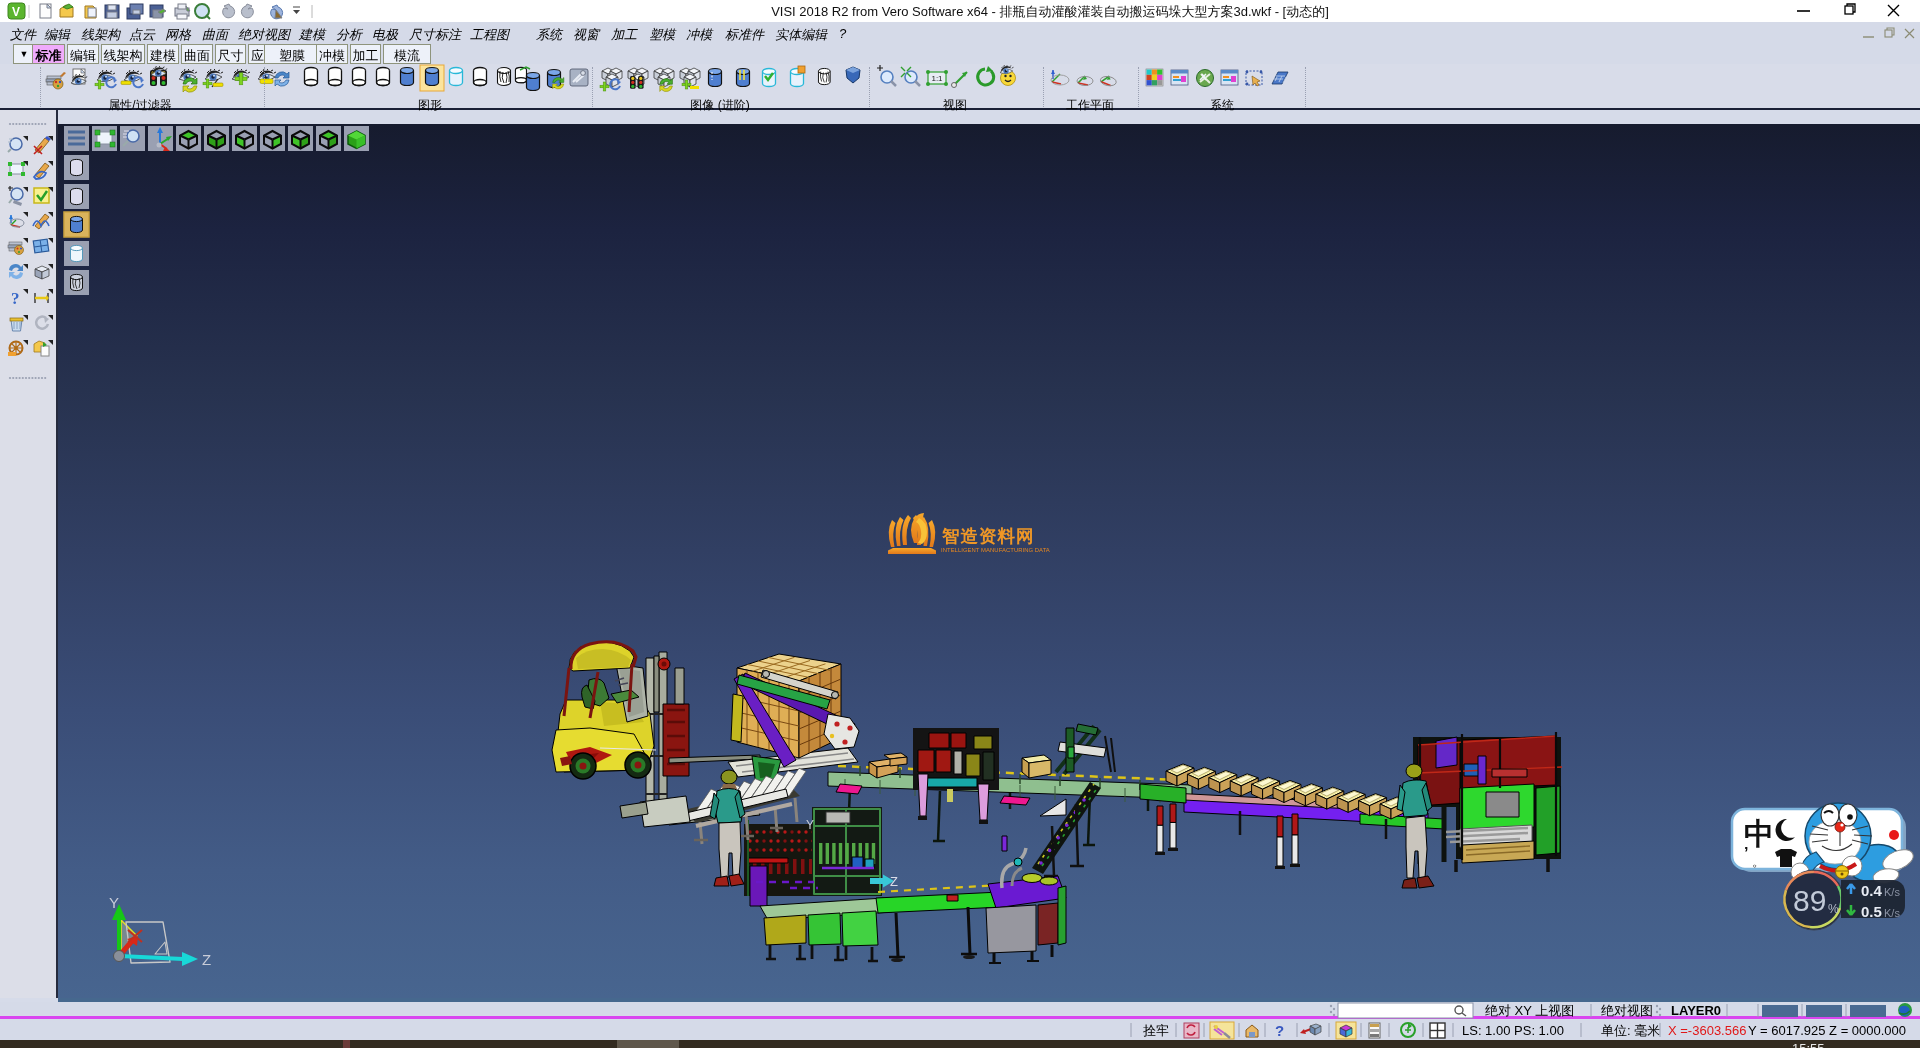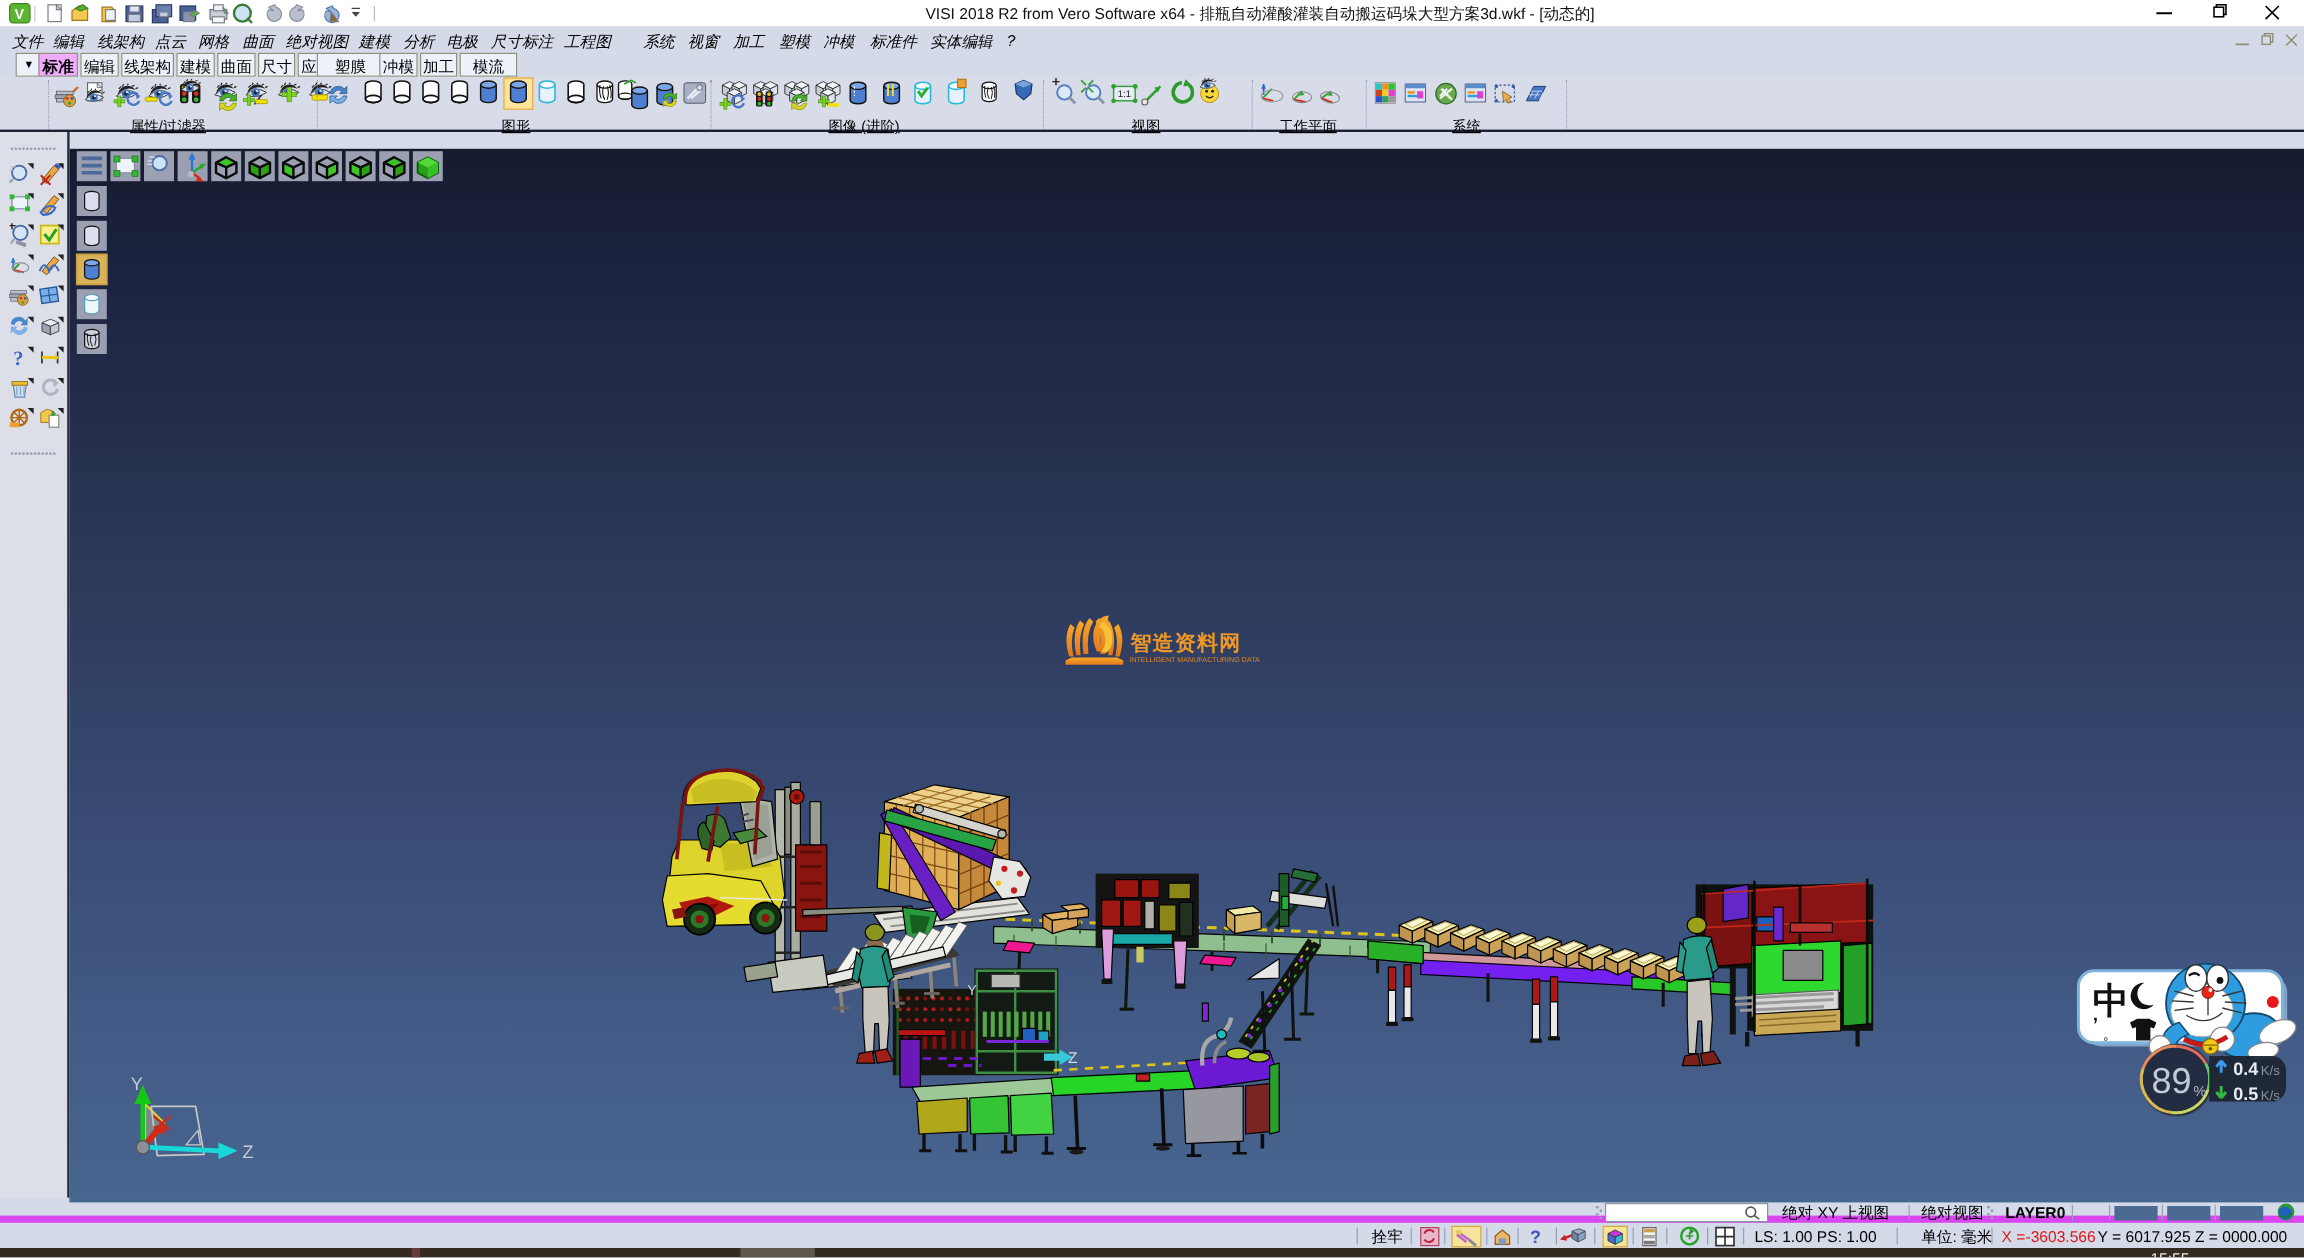--- a/index.html
+++ b/index.html
@@ -11,30 +11,30 @@
 
 #menubar { position:absolute; left:0; top:22px; width:1920px; height:22px; background:#d5dae8; font-size:13px; color:#000; }
 #menubar span.mi { position:absolute; top:4px;font-style:italic; }
 
 #tabrow { position:absolute; left:0; top:44px; width:1920px; height:20px; background:#d5dae8; font-size:13px; }
 .tab { position:absolute; top:0; height:20px; border:1px solid #8e947c; background:#edf1f9; color:#000; text-align:center; padding-top:2px; }
 .tab.active { background:#f0abfc; border-color:#8e947c; font-weight:bold; }
 #tabdd { position:absolute; left:13px; top:0; width:22px; height:20px; border:1px solid #8e947c; background:#edf1f9; text-align:center; font-size:9px; padding-top:4px; }
 
 #ribbon { position:absolute; left:0; top:64px; width:1920px; height:46px; background:#d8dce9; border-bottom:2px solid #1a2036; }
-.grplabel { position:absolute; top:33px; font-size:12px; color:#000; text-align:center;text-decoration:underline; }
+.grplabel { position:absolute; top:33px; font-size:12px; color:#000; text-align:center; }
 .gsep { position:absolute; top:3px; height:40px; width:1px; border-left:1px dotted #9aa0b2; }
 
 #sidebar { position:absolute; left:0; top:110px; width:58px; height:888px; background:#dcdee8; border-right:2px solid #262b3d; }
 
 #viewport { position:absolute; left:58px; top:124px; width:1862px; height:888px;
   background:linear-gradient(180deg,#161b2e 0%,#1c2340 12%,#27324f 30%,#313f63 48%,#3a4d77 66%,#435c87 84%,#486690 100%); }
 
 #vscroll { position:absolute; left:58px; top:998px; width:1862px; height:4px; background:#46688e; }
-#status1 { position:absolute; left:0; top:1002px; width:1920px; height:17px; background:#d5dae8; border-bottom:6px solid #d946ef; font-size:13px; color:#000; }
+#status1 { position:absolute; left:0; top:1002px; width:1920px; height:17px; background:#d5dae8; border-bottom:3px solid #d946ef; font-size:13px; color:#000; }
 #status2 { position:absolute; left:0; top:1020px; width:1920px; height:20px; background:#d5dae8; font-size:13px; color:#c2410c; }
 #taskbar { position:absolute; left:0; top:1040px; width:1920px; height:8px; background:#332b20; }
 </style>
 </head>
 <body>
 <div id="app">
   <div id="titlebar">
     <svg width="1920" height="22" style="position:absolute;left:0;top:0">
       <rect x="8" y="3" width="17" height="16" rx="3" fill="#5bb52e" stroke="#3e8520"></rect>
       <text x="16" y="16" font-size="12" font-weight="bold" fill="#fff" text-anchor="middle">V</text>

